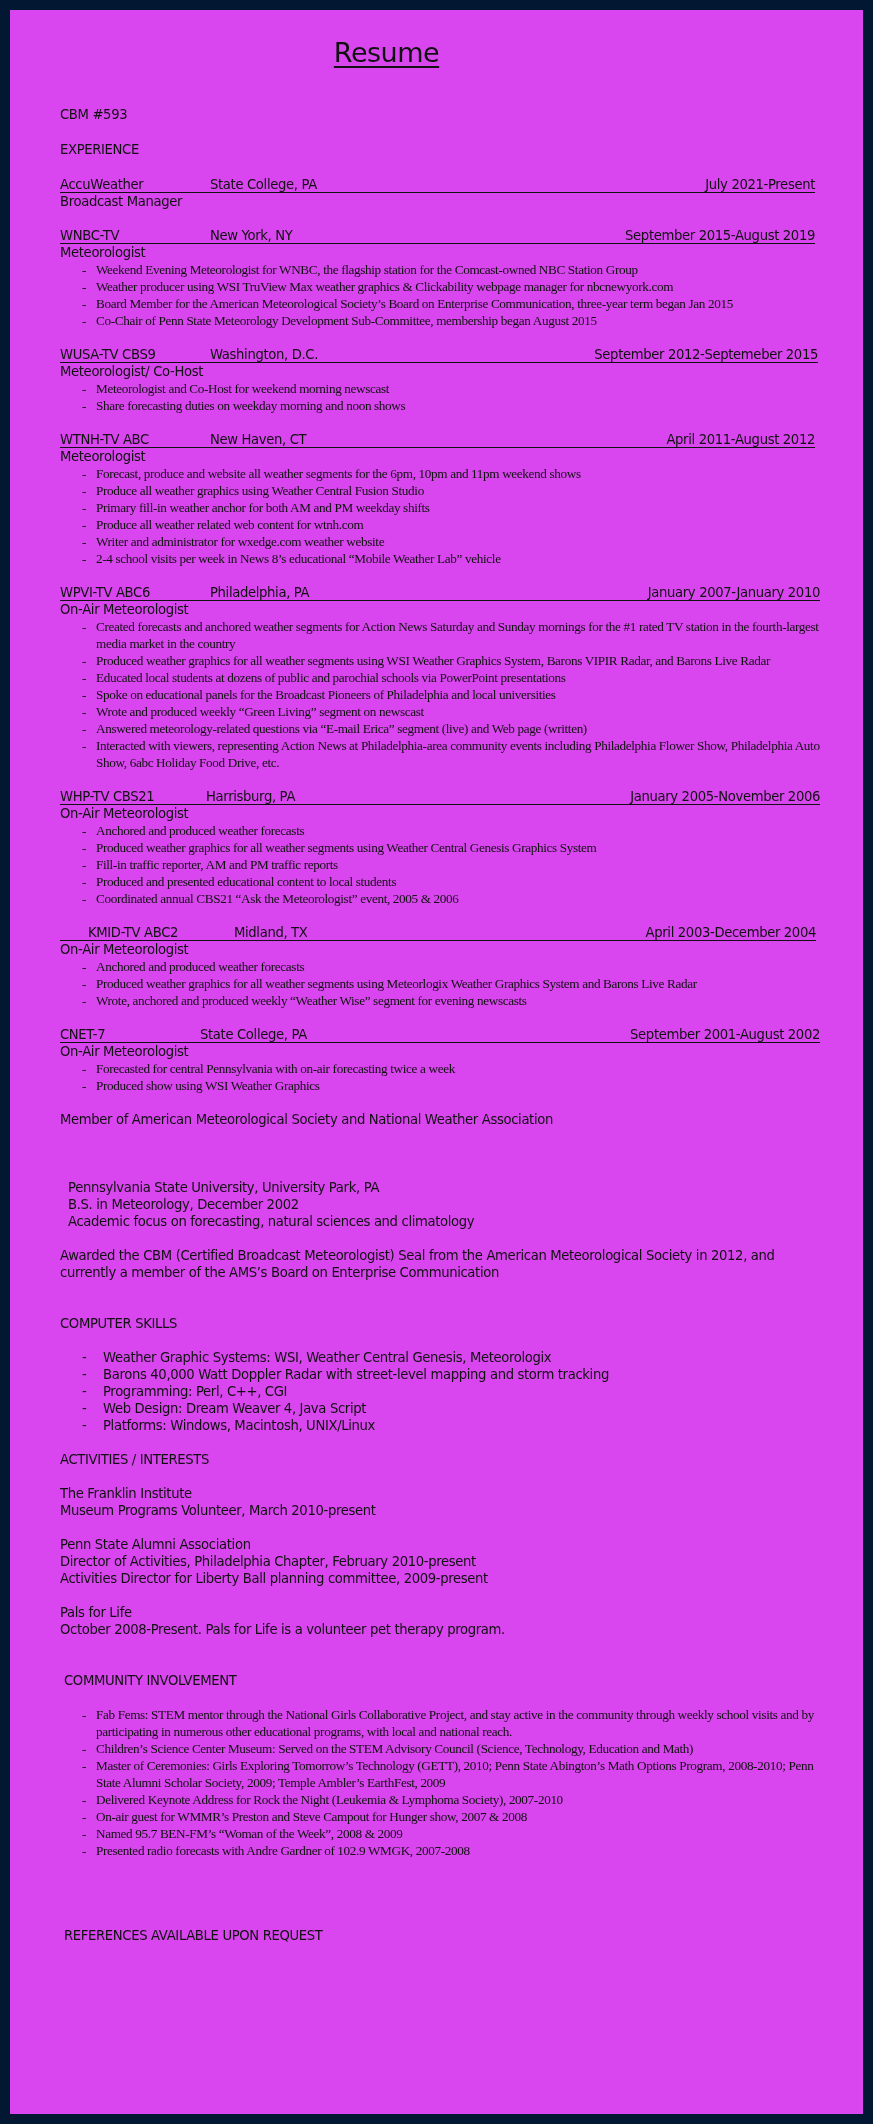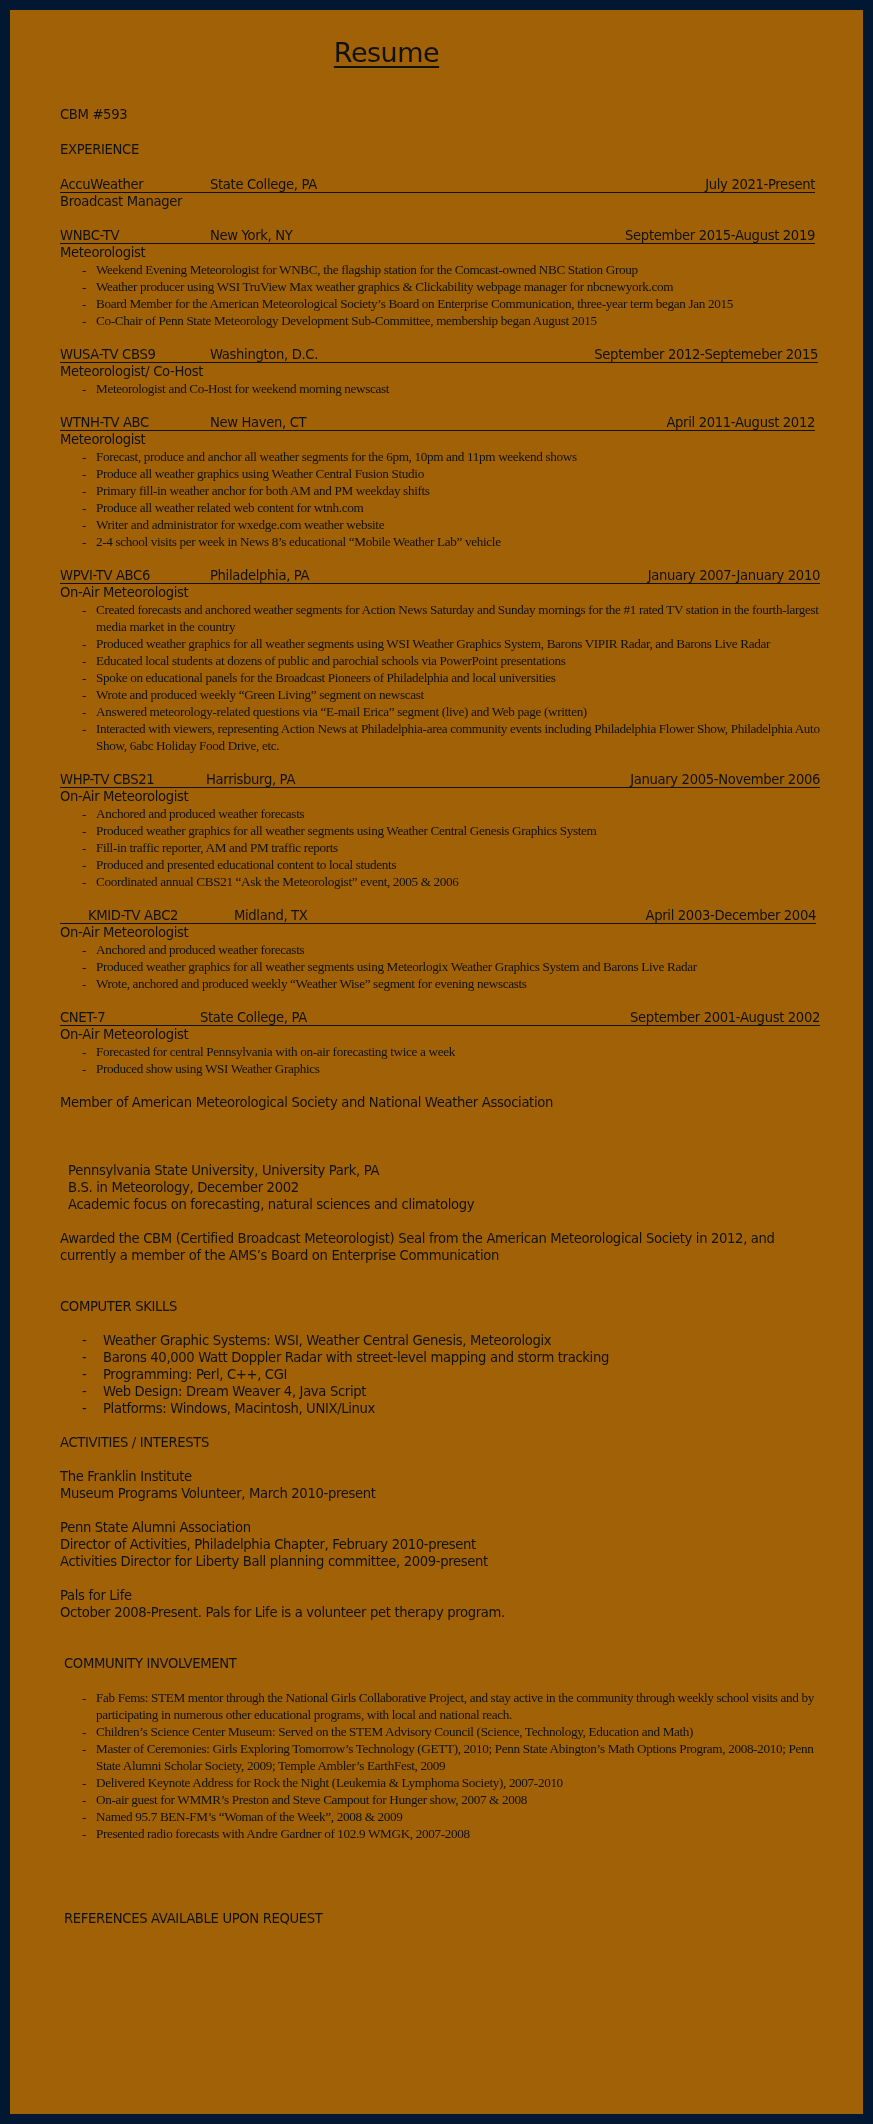--- a/index.html
+++ b/index.html
@@ -2,21 +2,21 @@
 <html><head>
 <meta charset="utf-8">
 <style>
   html, body { margin:0; padding:0; }
   body {
     width:873px; height:2124px; background:#021731; position:relative; overflow:hidden;
     font-family:"DejaVu Sans", sans-serif; color:#111;
   }
   .page {
     position:absolute; left:10px; top:10px; width:853px; height:2104px;
-    background:#a16207;
+    background:#d946ef;
   }
   .content {
     position:absolute; left:50px; top:0; width:763px;
     font-size:13.2px; line-height:17px; letter-spacing:-0.35px;
   }
   .title {
     text-align:center; font-size:27px; line-height:30px; margin-top:28px;
     letter-spacing:-0.5px; margin-left:-50px; width:853px;
   }
   .title span { text-decoration:underline; text-underline-offset:4px; text-decoration-thickness:1.5px; }
@@ -74,32 +74,33 @@
 <div style="height: 17px;"></div>
   <div class="job">
     <div class="job-head" style="width: 758px;">
       <span class="co" style="width: 150px;">WUSA-TV CBS9</span>
       <span class="loc">Washington, D.C.</span>
       <span class="dates">September 2012-Septemeber 2015</span>
     </div>
     <div class="role">Meteorologist/ Co-Host</div>
     <ul class="b">
             <li>Meteorologist and Co-Host for weekend morning newscast</li>
+            <li>Share forecasting duties on weekday morning and noon shows</li>
           </ul>
   </div>
 <div style="height: 17px;"></div>
   <div class="job">
     <div class="job-head" style="width: 755px;">
       <span class="co" style="width: 150px;">WTNH-TV ABC</span>
       <span class="loc">New Haven, CT</span>
       <span class="dates">April 2011-August 2012</span>
     </div>
     <div class="role">Meteorologist</div>
     <ul class="b">
-            <li>Forecast, produce and anchor all weather segments for the 6pm, 10pm and 11pm weekend shows</li>
+            <li>Forecast, produce and website all weather segments for the 6pm, 10pm and 11pm weekend shows</li>
             <li>Produce all weather graphics using Weather Central Fusion Studio</li>
             <li>Primary fill-in weather anchor for both AM and PM weekday shifts</li>
             <li>Produce all weather related web content for wtnh.com</li>
             <li>Writer and administrator for wxedge.com weather website</li>
             <li>2-4 school visits per week in News 8’s educational “Mobile Weather Lab” vehicle</li>
           </ul>
   </div>
 <div style="height: 17px;"></div>
   <div class="job">
     <div class="job-head" style="width: 760px;">

